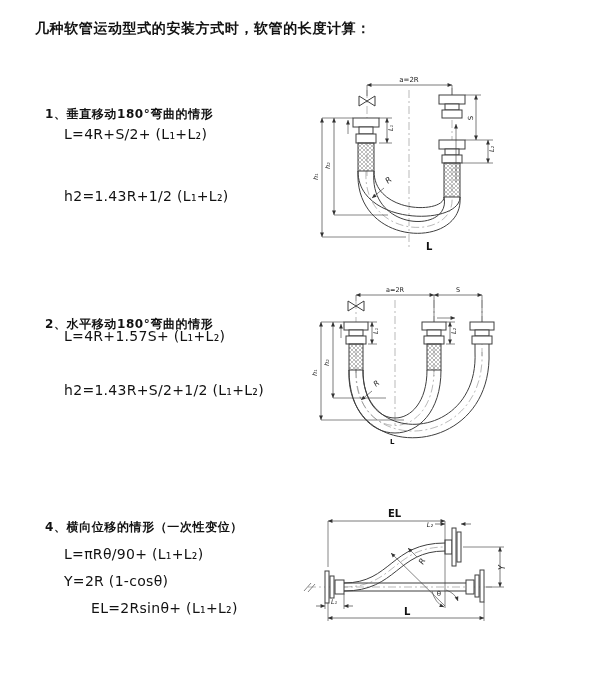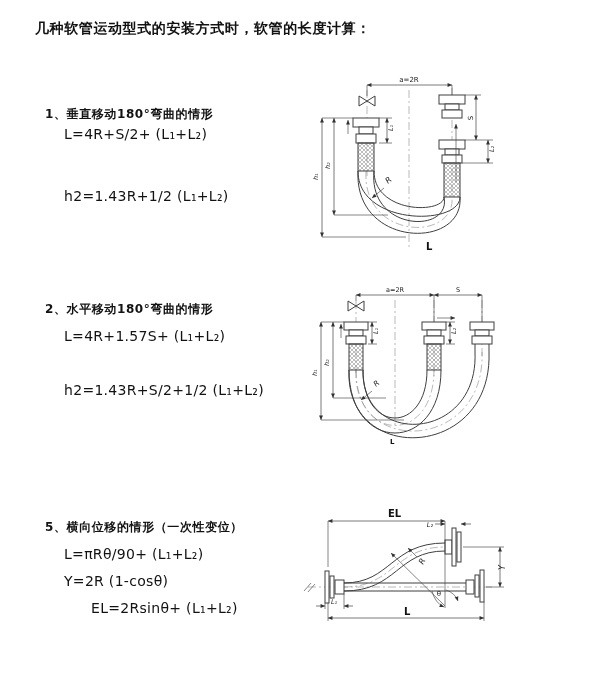--- a/index.html
+++ b/index.html
@@ -2,21 +2,21 @@
 <html><head>
 <meta charset="utf-8">
 <style>
   html,body{margin:0;padding:0;background:#fff;}
   .page{position:relative;width:600px;height:675px;background:#fff;overflow:hidden;
         font-family:"DejaVu Sans","Liberation Sans",sans-serif;color:#121212;padding-left:44px;}
   .title{position:absolute;left:35px;top:20px;font-size:14px;font-weight:700;letter-spacing:.6px;}
   .sec-heading{position:absolute;font-size:12px;font-weight:700;letter-spacing:.6px;}
   .formula{position:absolute;font-size:14px;letter-spacing:.3px;}
   .h1s{left:45px;top:106px;} .f1a{left:64px;top:126px;} .f1b{left:64px;top:161px;} .f1c{left:64px;top:188px;}
-  .h2s{left:45px;top:301px;} .f2a{left:64px;top:328px;} .f2b{left:64px;top:355px;} .f2c{left:64px;top:382px;}
+  .h2s{left:45px;top:316px;} .f2a{left:64px;top:328px;} .f2b{left:64px;top:355px;} .f2c{left:64px;top:382px;}
   .h3s{left:45px;top:519px;} .f3a{left:64px;top:546px;} .f3b{left:64px;top:573px;} .f3c{left:80px;top:600px;margin-left:11px;}
   svg.diagram{position:absolute;overflow:visible;}
   .d1{left:306px;top:64px;} .d2{left:306px;top:276px;} .d3{left:296px;top:496px;}
   .ln{stroke:#3f3f3f;stroke-width:1;fill:none;}
   .fl{stroke:#3f3f3f;stroke-width:1;fill:#ffffff;}
   .thin{stroke:#444;stroke-width:.65;fill:none;}
   .dim{stroke:#333;stroke-width:.65;fill:none;}
   .cl{stroke:#8a8a8a;stroke-width:.6;fill:none;stroke-dasharray:8 3 2 3;}
   .braid{fill:url(#braid);stroke:#3f3f3f;stroke-width:1;}
   text.lbl{fill:#1c1c1c;font-size:6.5px;font-style:italic;}
@@ -43,21 +43,21 @@
   <div class="title">几种软管运动型式的安装方式时，软管的长度计算：</div>
 
   <div class="sec-heading h1s">1、垂直移动180°弯曲的情形</div>
   <div class="formula f1a">L=4R+S/2+ (L₁+L₂)</div>
   <div class="formula f1c">h2=1.43R+1/2 (L₁+L₂)</div>
 
   <div class="sec-heading h2s">2、水平移动180°弯曲的情形</div>
   <div class="formula f2a">L=4R+1.57S+ (L₁+L₂)</div>
   <div class="formula f2c">h2=1.43R+S/2+1/2 (L₁+L₂)</div>
 
-  <div class="sec-heading h3s">5、横向位移的情形（一次性变位）</div>
+  <div class="sec-heading h3s">4、横向位移的情形（一次性变位）</div>
   <div class="formula f3a">L=πRθ/90+ (L₁+L₂)</div>
   <div class="formula f3b">Y=2R (1-cosθ)</div>
   <div class="formula f3c">EL=2Rsinθ+ (L₁+L₂)</div>
 
   <svg class="diagram d1" width="255" height="195" viewBox="0 0 255 195">
     <g>
       <path class="cl" d="M61,26 V112"></path>
       <path class="cl" d="M146,24 V136"></path>
       <path class="cl" d="M103,26 V183"></path>
       <path class="cl" d="M60,107 C56,176 150,178 146,133"></path>

